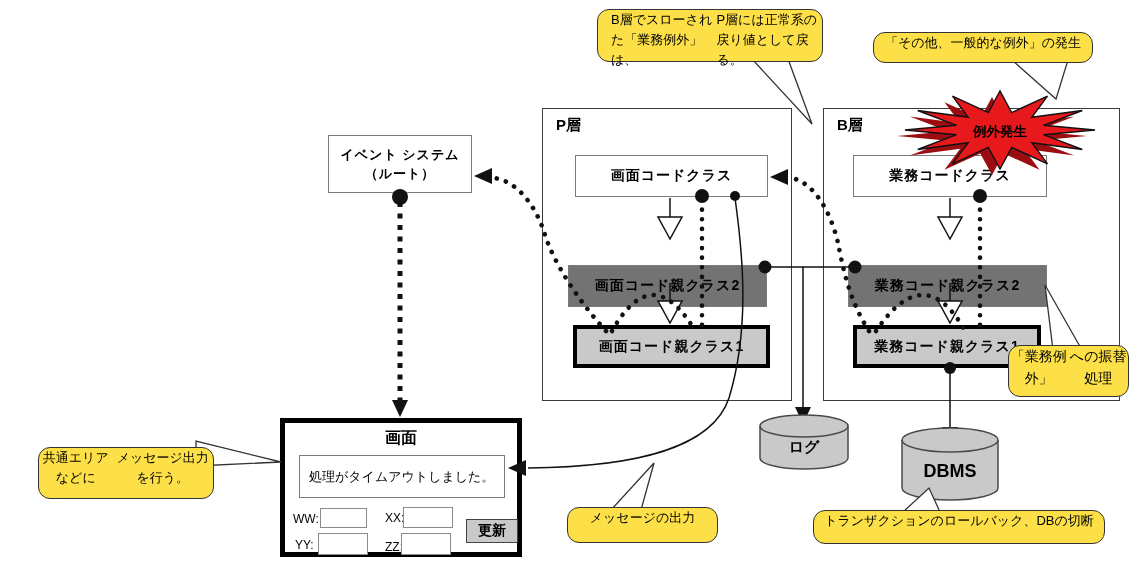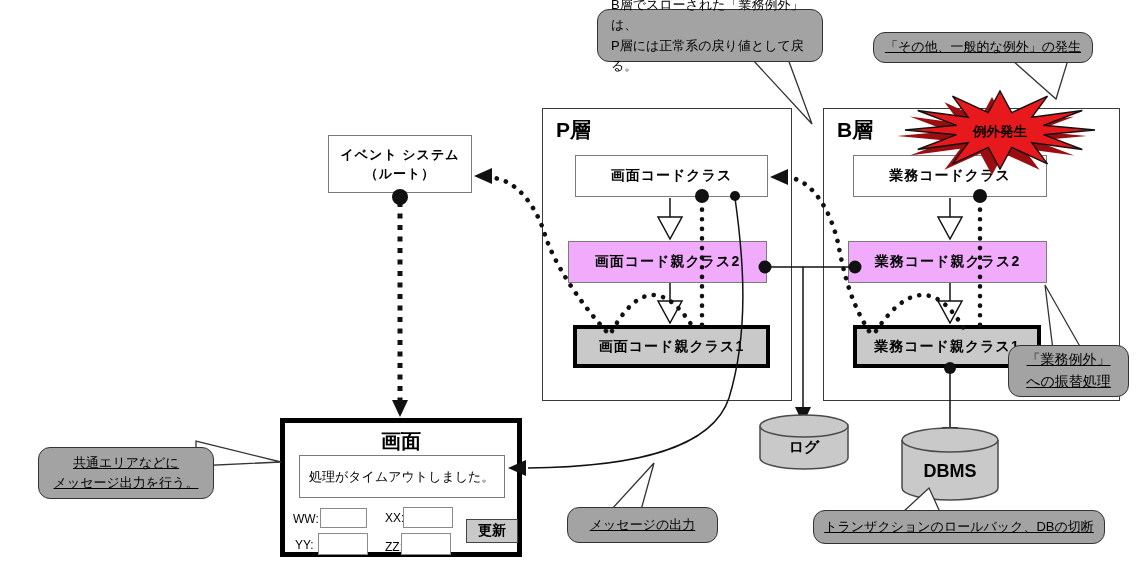--- a/index.html
+++ b/index.html
@@ -1,34 +1,34 @@
 <!DOCTYPE html>
 <html><head>
 <meta charset="utf-8">
 <style>
   html,body{margin:0;padding:0;background:#fff;}
   #canvas{position:relative;width:1137px;height:565px;background:#fff;overflow:hidden;
           font-family:"Liberation Sans","DejaVu Sans",sans-serif;color:#000;}
   .abs{position:absolute;box-sizing:border-box;}
   .layer{border:1.6px solid #3a3a3a;background:transparent;z-index:1;}
-  .layer-label{position:absolute;left:13px;top:7px;font-weight:bold;font-size:21px;}
+  .layer-label{position:absolute;left:13px;top:7px;font-weight:bold;font-size:15px;}
   .clsbox{position:absolute;display:flex;align-items:center;justify-content:center;
           font-weight:bold;font-size:14px;z-index:1;box-sizing:border-box;letter-spacing:1px;}
   .whitebox{background:#fff;border:1.6px solid #7b7b7b;}
-  .graybox{background:#f0abfc;border:1.6px solid #7b7b7b;}
+  .graybox{background:#737373;border:1.6px solid #7b7b7b;margin-top:24px;}
   .thickbox{background:#c9c9c9;border:4px solid #000;}
   #overlay{position:absolute;left:0;top:0;z-index:5;pointer-events:none;}
-  .callout{position:absolute;background:#a3a3a3;border:1.4px solid #333;border-radius:12px;
-           z-index:10;font-size:13px;display:flex;flex-direction:column;justify-content:center;
+  .callout{position:absolute;background:#fde047;border:1.4px solid #333;border-radius:12px;
+           z-index:10;font-size:13px;display:flex;justify-content:center;
            box-sizing:border-box;line-height:1.55;}
-  .c-center{align-items:center;text-align:center;text-decoration:underline;}
+  .c-center{align-items:flex-start;text-align:center;}
   .c-left{padding-left:13px;}
   #screen-box{position:absolute;left:280px;top:418px;width:242px;height:139px;
               background:#fff;border:5px solid #000;z-index:1;box-sizing:border-box;}
-  #screen-title{position:absolute;left:0;right:0;top:5px;text-align:center;font-weight:bold;font-size:20px;}
+  #screen-title{position:absolute;left:0;right:0;top:5px;text-align:center;font-weight:bold;font-size:16px;}
   #msg-box{position:absolute;left:14px;top:32px;width:206px;height:43px;border:1.6px solid #7b7b7b;
            box-sizing:border-box;display:flex;align-items:center;padding-left:9px;font-size:13px;}
   .fld-label{position:absolute;font-weight:normal;font-size:12px;}
   .fld-input{position:absolute;border:1.8px solid #8a8a8a;background:#fff;padding:0;box-sizing:border-box;}
   #update-btn{position:absolute;left:181px;top:96px;width:52px;height:24px;background:#c9c9c9;
               border:1.6px solid #444;font-weight:bold;font-size:14px;font-family:inherit;}
   .cyl-text{font-weight:bold;font-size:15px;font-family:"Liberation Sans","DejaVu Sans",sans-serif;}
   .dbms-text{font-weight:bold;font-size:18px;font-family:"Liberation Sans","DejaVu Sans",sans-serif;}
   .burst-text{font-weight:bold;font-size:13.5px;font-family:"Liberation Sans","DejaVu Sans",sans-serif;}
 </style>

